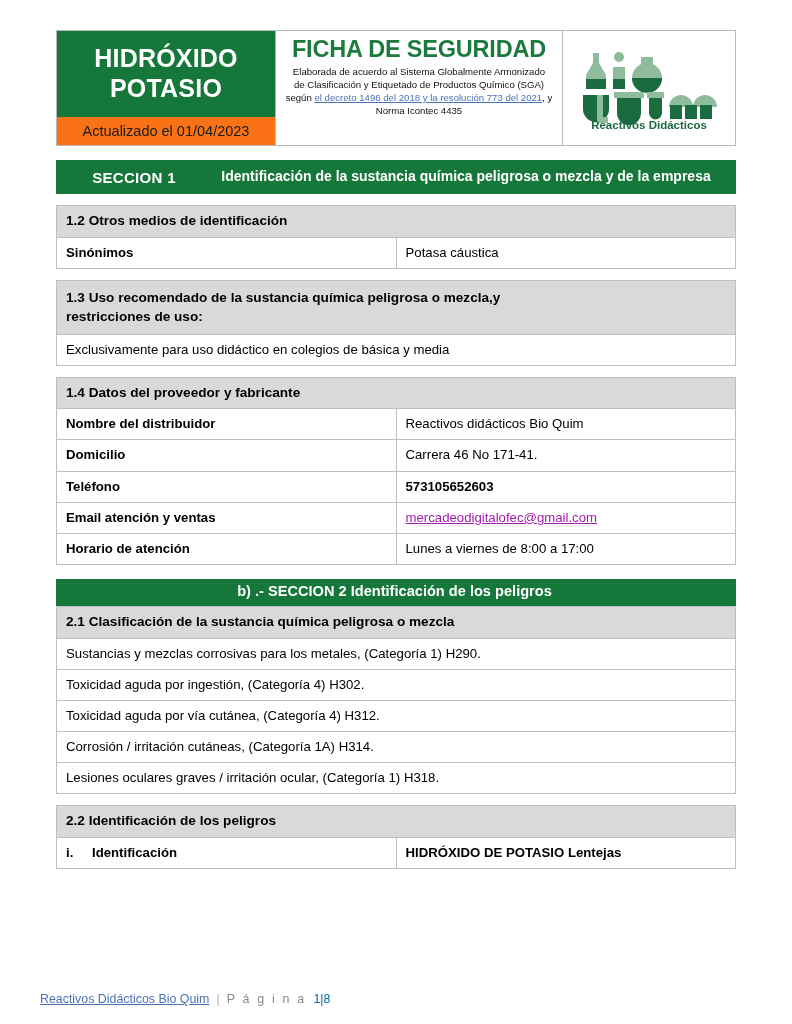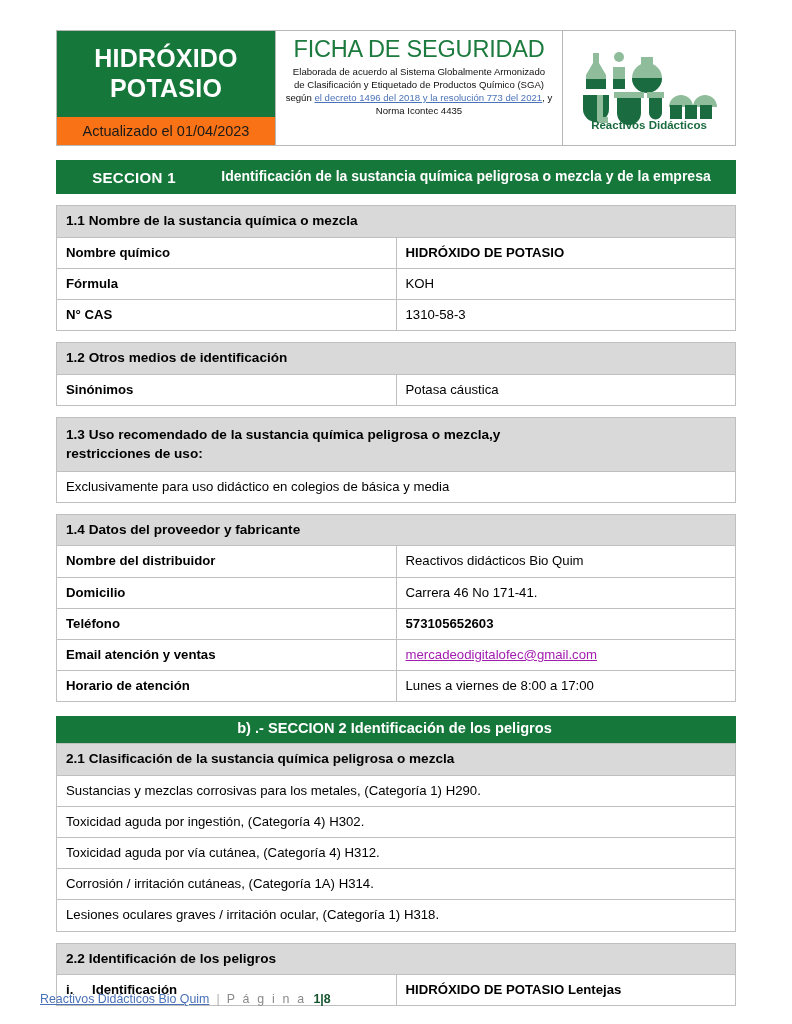--- a/index.html
+++ b/index.html
@@ -62,21 +62,21 @@
     flex: 1 1 auto;
     border-right: 1px solid #b8b8b8;
     padding: 6px 8px 8px 8px;
     text-align: center;
     display: flex;
     flex-direction: column;
     justify-content: flex-start;
   }
   .hdr-mid-title {
     color: #1c7a3e;
-    font-weight: normal;
+    font-weight: bold;
     font-size: 23.5px;
     line-height: 1.08;
     margin-bottom: 4px;
     letter-spacing: -.2px;
   }
   .hdr-mid-sub {
     font-size: 9.6px;
     line-height: 1.33;
     color: #111111;
   }
@@ -186,22 +186,22 @@
   .footer a {
     color: #4a72b8;
     text-decoration: underline;
   }
   .footer .sep { color: #b0b0b0; }
   .footer .pg {
     letter-spacing: 2.2px;
     color: #8a8a8a;
   }
   .footer .pgnum {
-    font-weight: bold;
-    color: #14532d;
+    font-weight: normal;
+    color: #0369a1;
     letter-spacing: 0;
   }
 </style>
 </head>
 <body>
 
 <div class="page">
 
   <div class="doc-header">
 
@@ -254,39 +254,20 @@
         <text x="76" y="84" text-anchor="middle" font-family="Liberation Sans, sans-serif" font-size="11.5" font-weight="bold" fill="#1b6b40">Reactivos Didácticos</text>
       </svg>
     </div>
   </div>
 
   <div class="band-green">
     <div class="sec-label">SECCION  1</div>
     <div class="sec-text">Identificación de la sustancia química peligrosa o mezcla y de la empresa</div>
   </div>
 
-  <table class="tbl">
-    <tbody>
-      <tr class="subhead">
-        <td colspan="2">1.1 Nombre de la sustancia química o mezcla</td>
-      </tr>
-      <tr>
-        <td class="k">Nombre químico</td>
-        <td class="v b">HIDRÓXIDO DE POTASIO</td>
-      </tr>
-      <tr>
-        <td class="k">Fórmula</td>
-        <td class="v">KOH</td>
-      </tr>
-      <tr>
-        <td class="k">N° CAS</td>
-        <td class="v">1310-58-3</td>
-      </tr>
-    </tbody>
-  </table>
 
   <table class="tbl">
     <tbody>
       <tr class="subhead">
         <td colspan="2">1.2 Otros medios de identificación</td>
       </tr>
       <tr>
         <td class="k">Sinónimos</td>
         <td class="v">Potasa  cáustica</td>
       </tr>

